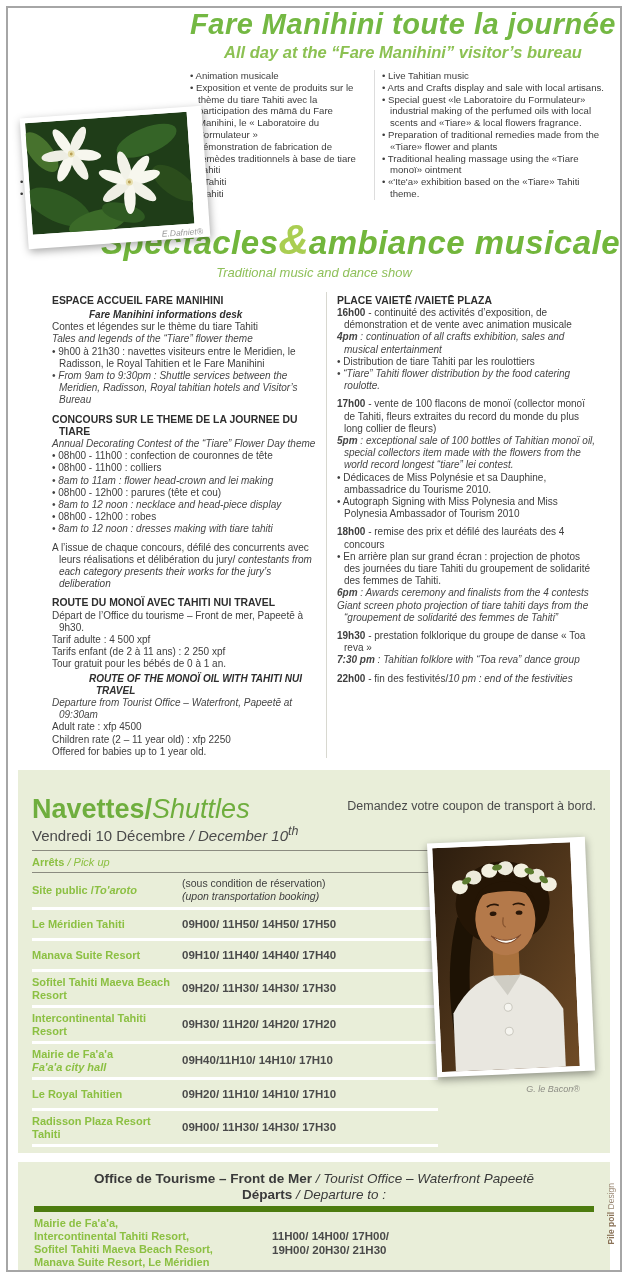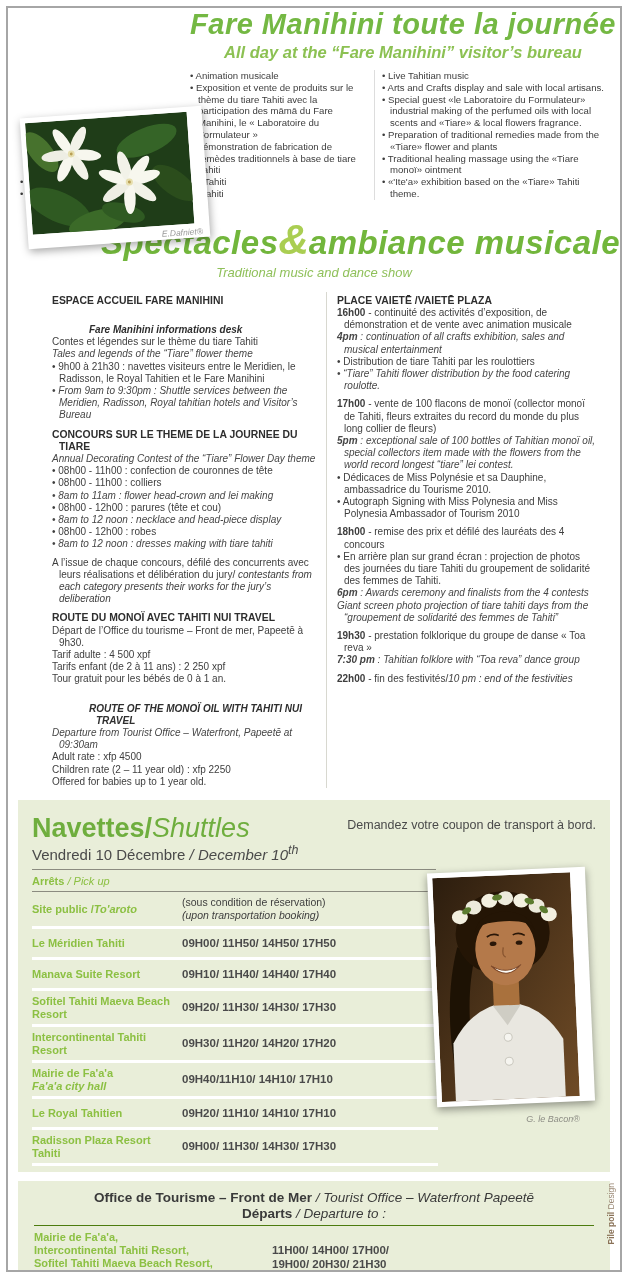--- a/index.html
+++ b/index.html
@@ -30,28 +30,28 @@
   .show-amp{font-size:42px;font-weight:bold;font-style:italic;color:#aace52;}
   .show-sub{text-align:center;font-size:13px;font-style:italic;color:#8fc05a;margin-top:0px;}
 
   
   .main{display:flex;padding:8px 16px 0 44px;}
   .col-l{width:266px;}
   .mdiv{width:1px;background:#d8d8d0;margin:4px 10px 0 8px;}
   .col-r{flex:1;padding-right:6px;}
   .line{margin:0;font-size:10px;line-height:12.2px;color:#3e3e3e;padding-left:7px;text-indent:-7px;}
   .s-h{font-weight:bold;color:#2e2e2e;font-size:10.4px;margin-top:7px;}
-  .s-hi{font-weight:bold;font-style:italic;color:#2e2e2e;margin-top:17px;padding-left:44px;}
+  .s-hi{font-weight:bold;font-style:italic;color:#2e2e2e;margin-top:2px;padding-left:44px;}
   .s-en{font-style:italic;color:#464646;}
   .s-gap{height:6px;}
   .tb{font-weight:bold;}
   .ti{font-style:italic;}
 
   
-  .panel{position:relative;background:#e9eed9;margin:12px 10px 0 10px;padding:13px 14px 6px 14px;}
+  .panel{position:relative;background:#e9eed9;margin:12px 10px 0 10px;padding:24px 14px 6px 14px;}
   .nav-head{display:flex;justify-content:space-between;align-items:flex-start;}
   .nav-title{font-size:27px;color:#6fae3e;line-height:30px;}
   .nt-b{font-weight:bold;}
   .nt-i{font-style:italic;}
   .nav-note{text-align:right;font-size:12.5px;color:#4a4a4a;line-height:16px;padding-top:4px;}
   .nav-note .nn-en{font-style:italic;display:block;}
   .nav-date{font-size:15px;color:#4a4a4a;margin-top:0px;padding-bottom:6px;border-bottom:1px solid #8b8b80;width:calc(100% - 160px);}
   .nav-date .nd-en{font-style:italic;}
   .arr-row{width:calc(100% - 160px);font-size:11px;color:#8cc043;padding:5px 0 4px 0;border-bottom:1px solid #8b8b80;}
   .arr-fr{font-weight:bold;}
@@ -68,21 +68,21 @@
   .ph2{position:absolute;right:20px;top:70px;width:148px;background:#fff;padding:5px;
        box-shadow:0 3px 8px rgba(0,0,0,.4);transform:rotate(-2.5deg);z-index:5;}
   .ph2 svg{display:block;}
   .ph2-credit{position:absolute;right:30px;top:314px;font-size:9px;font-style:italic;color:#8d8d85;}
 
   
   .off{background:#e9eed9;margin:9px 10px 0 10px;padding:8px 16px 10px 16px;}
   .off-title{text-align:center;font-size:13.5px;color:#3a3a3a;line-height:17px;}
   .off-fr{font-weight:bold;}
   .off-en{font-style:italic;}
-  .off-sub{text-align:center;font-size:13.5px;color:#3a3a3a;padding-bottom:4px;border-bottom:1px solid #4d7c0f;}
+  .off-sub{text-align:center;font-size:13.5px;color:#3a3a3a;padding-bottom:4px;border-bottom:6px solid #4d7c0f;}
   .orow{display:flex;align-items:center;padding:5px 0;}
   .oc1{width:238px;font-weight:bold;color:#8cc043;font-size:11px;line-height:13px;white-space:pre-line;}
   .oc2{flex:1;font-weight:bold;color:#4a4a4a;font-size:11.5px;line-height:14px;white-space:pre-line;}
 
   
   .vcred{position:absolute;right:4px;bottom:26px;writing-mode:vertical-rl;transform:rotate(180deg);
          font-size:8.5px;color:#9a8875;}
   .vcred .vb{font-weight:bold;color:#8a7258;}
 </style>
 </head>

